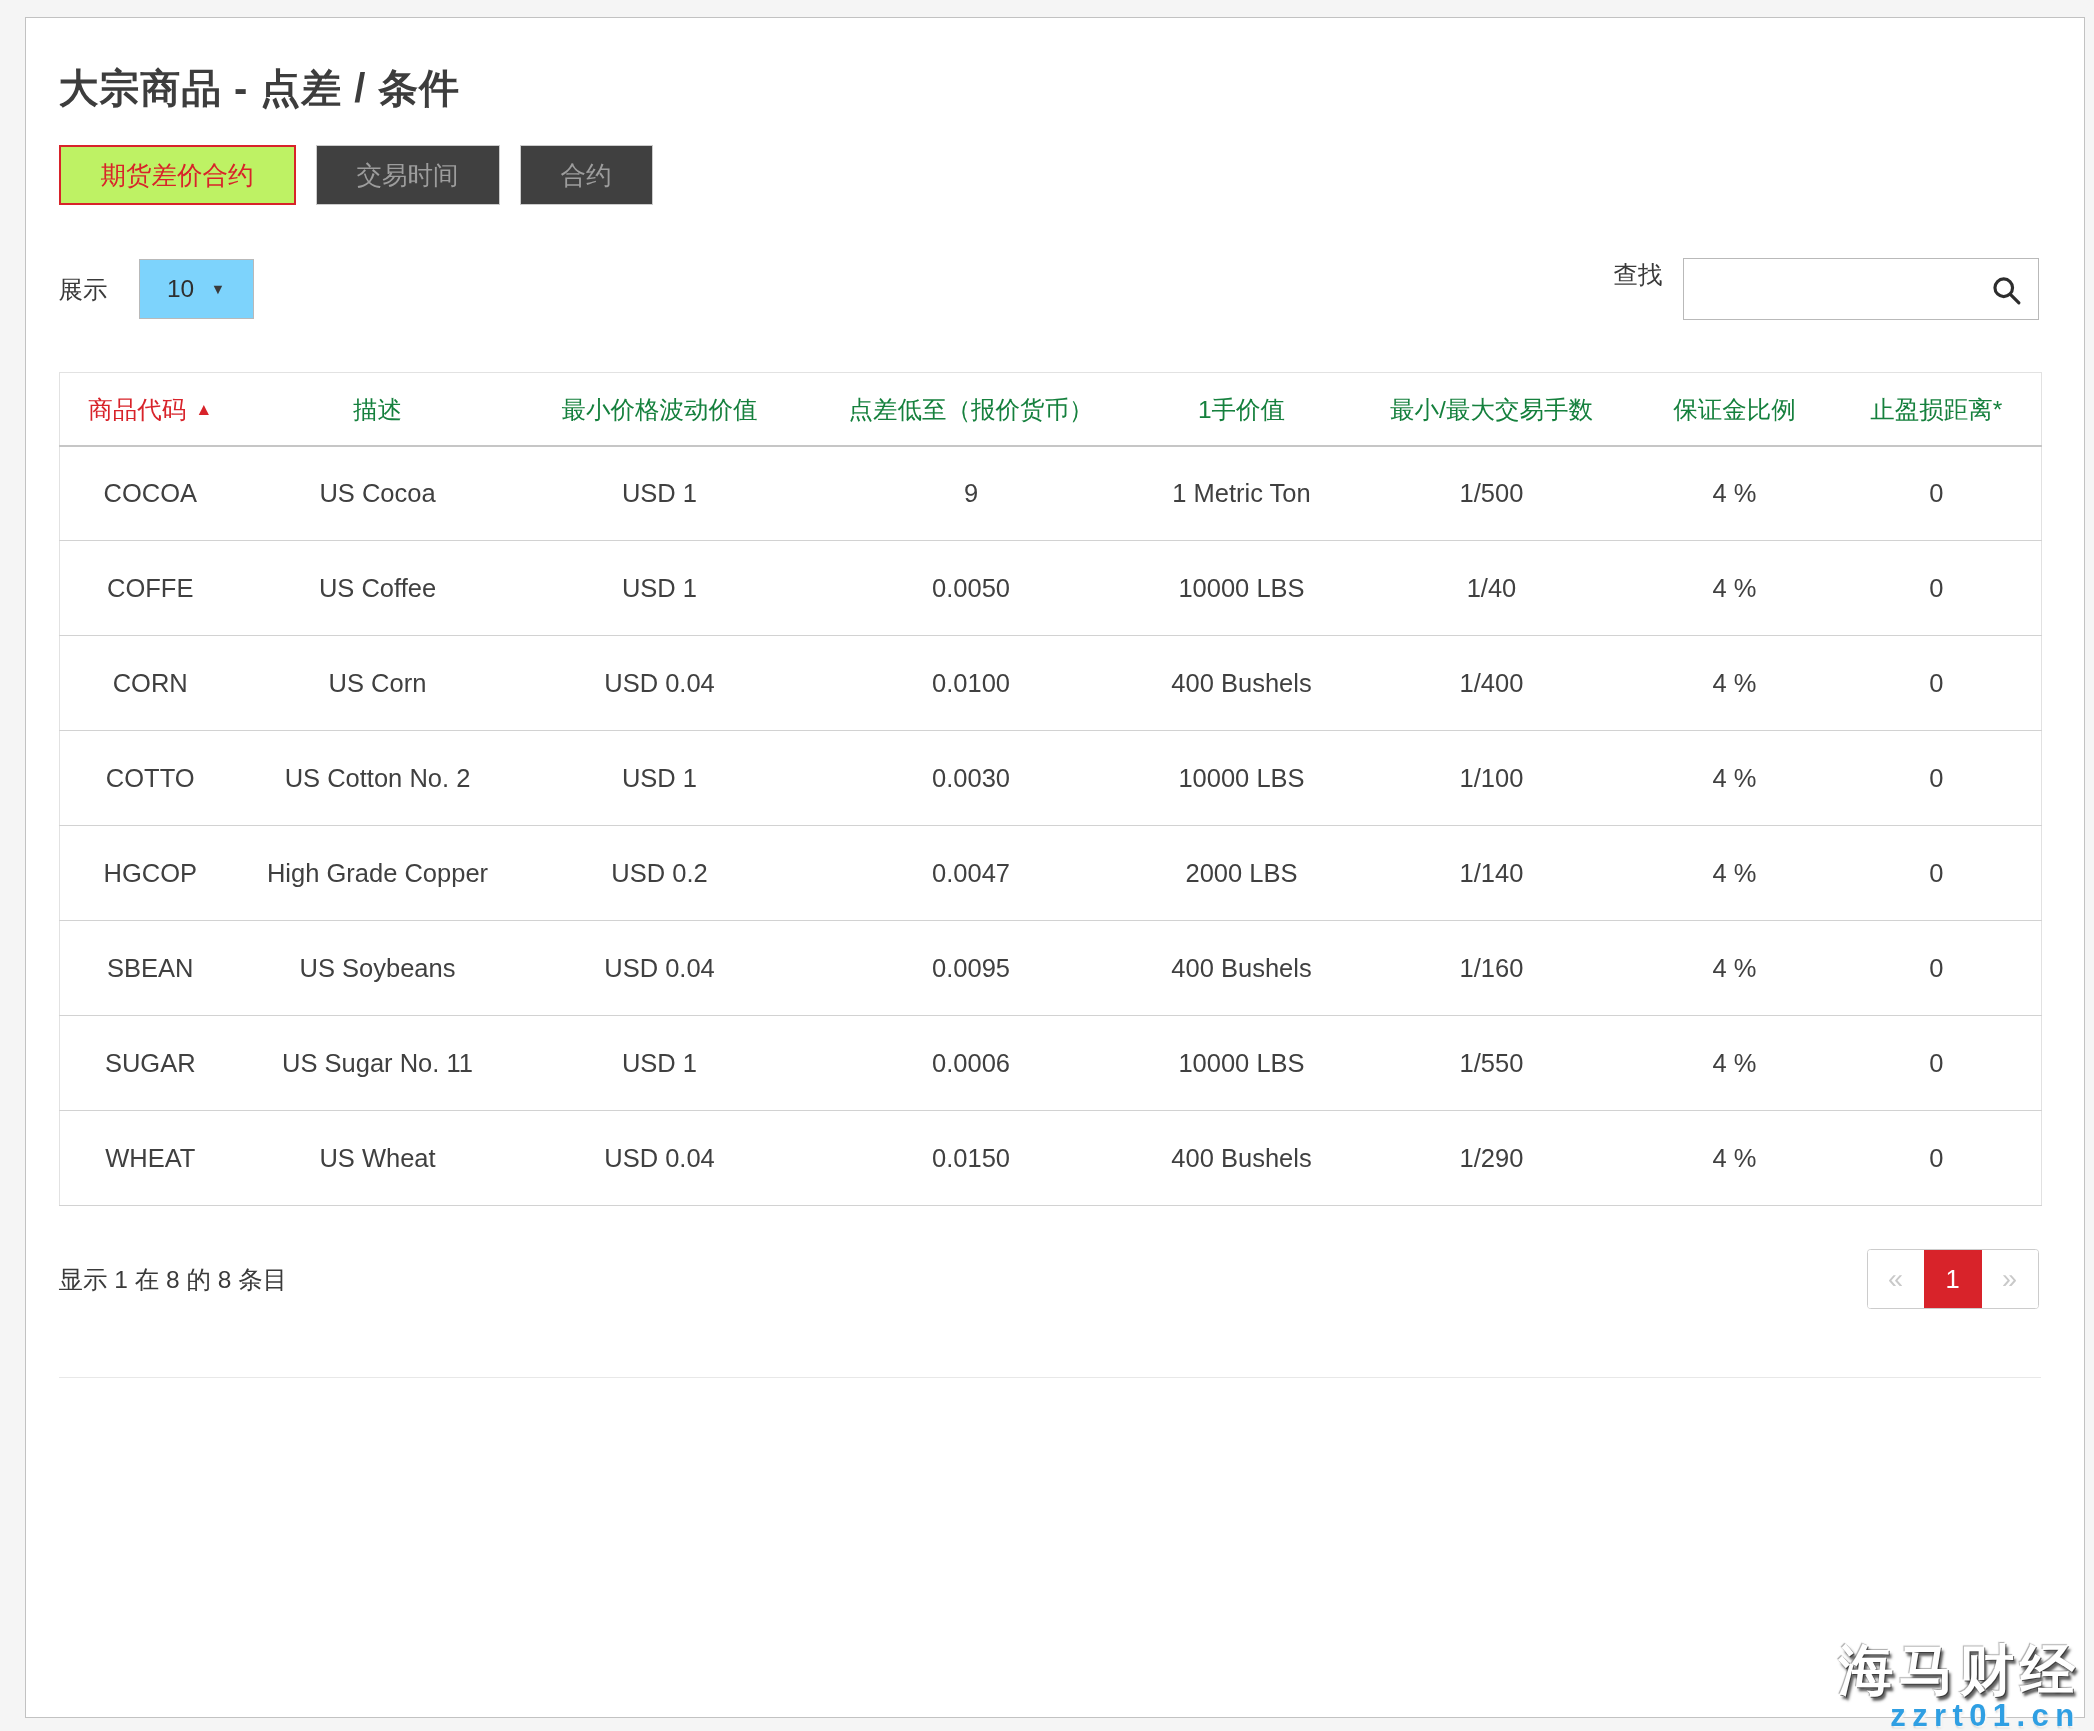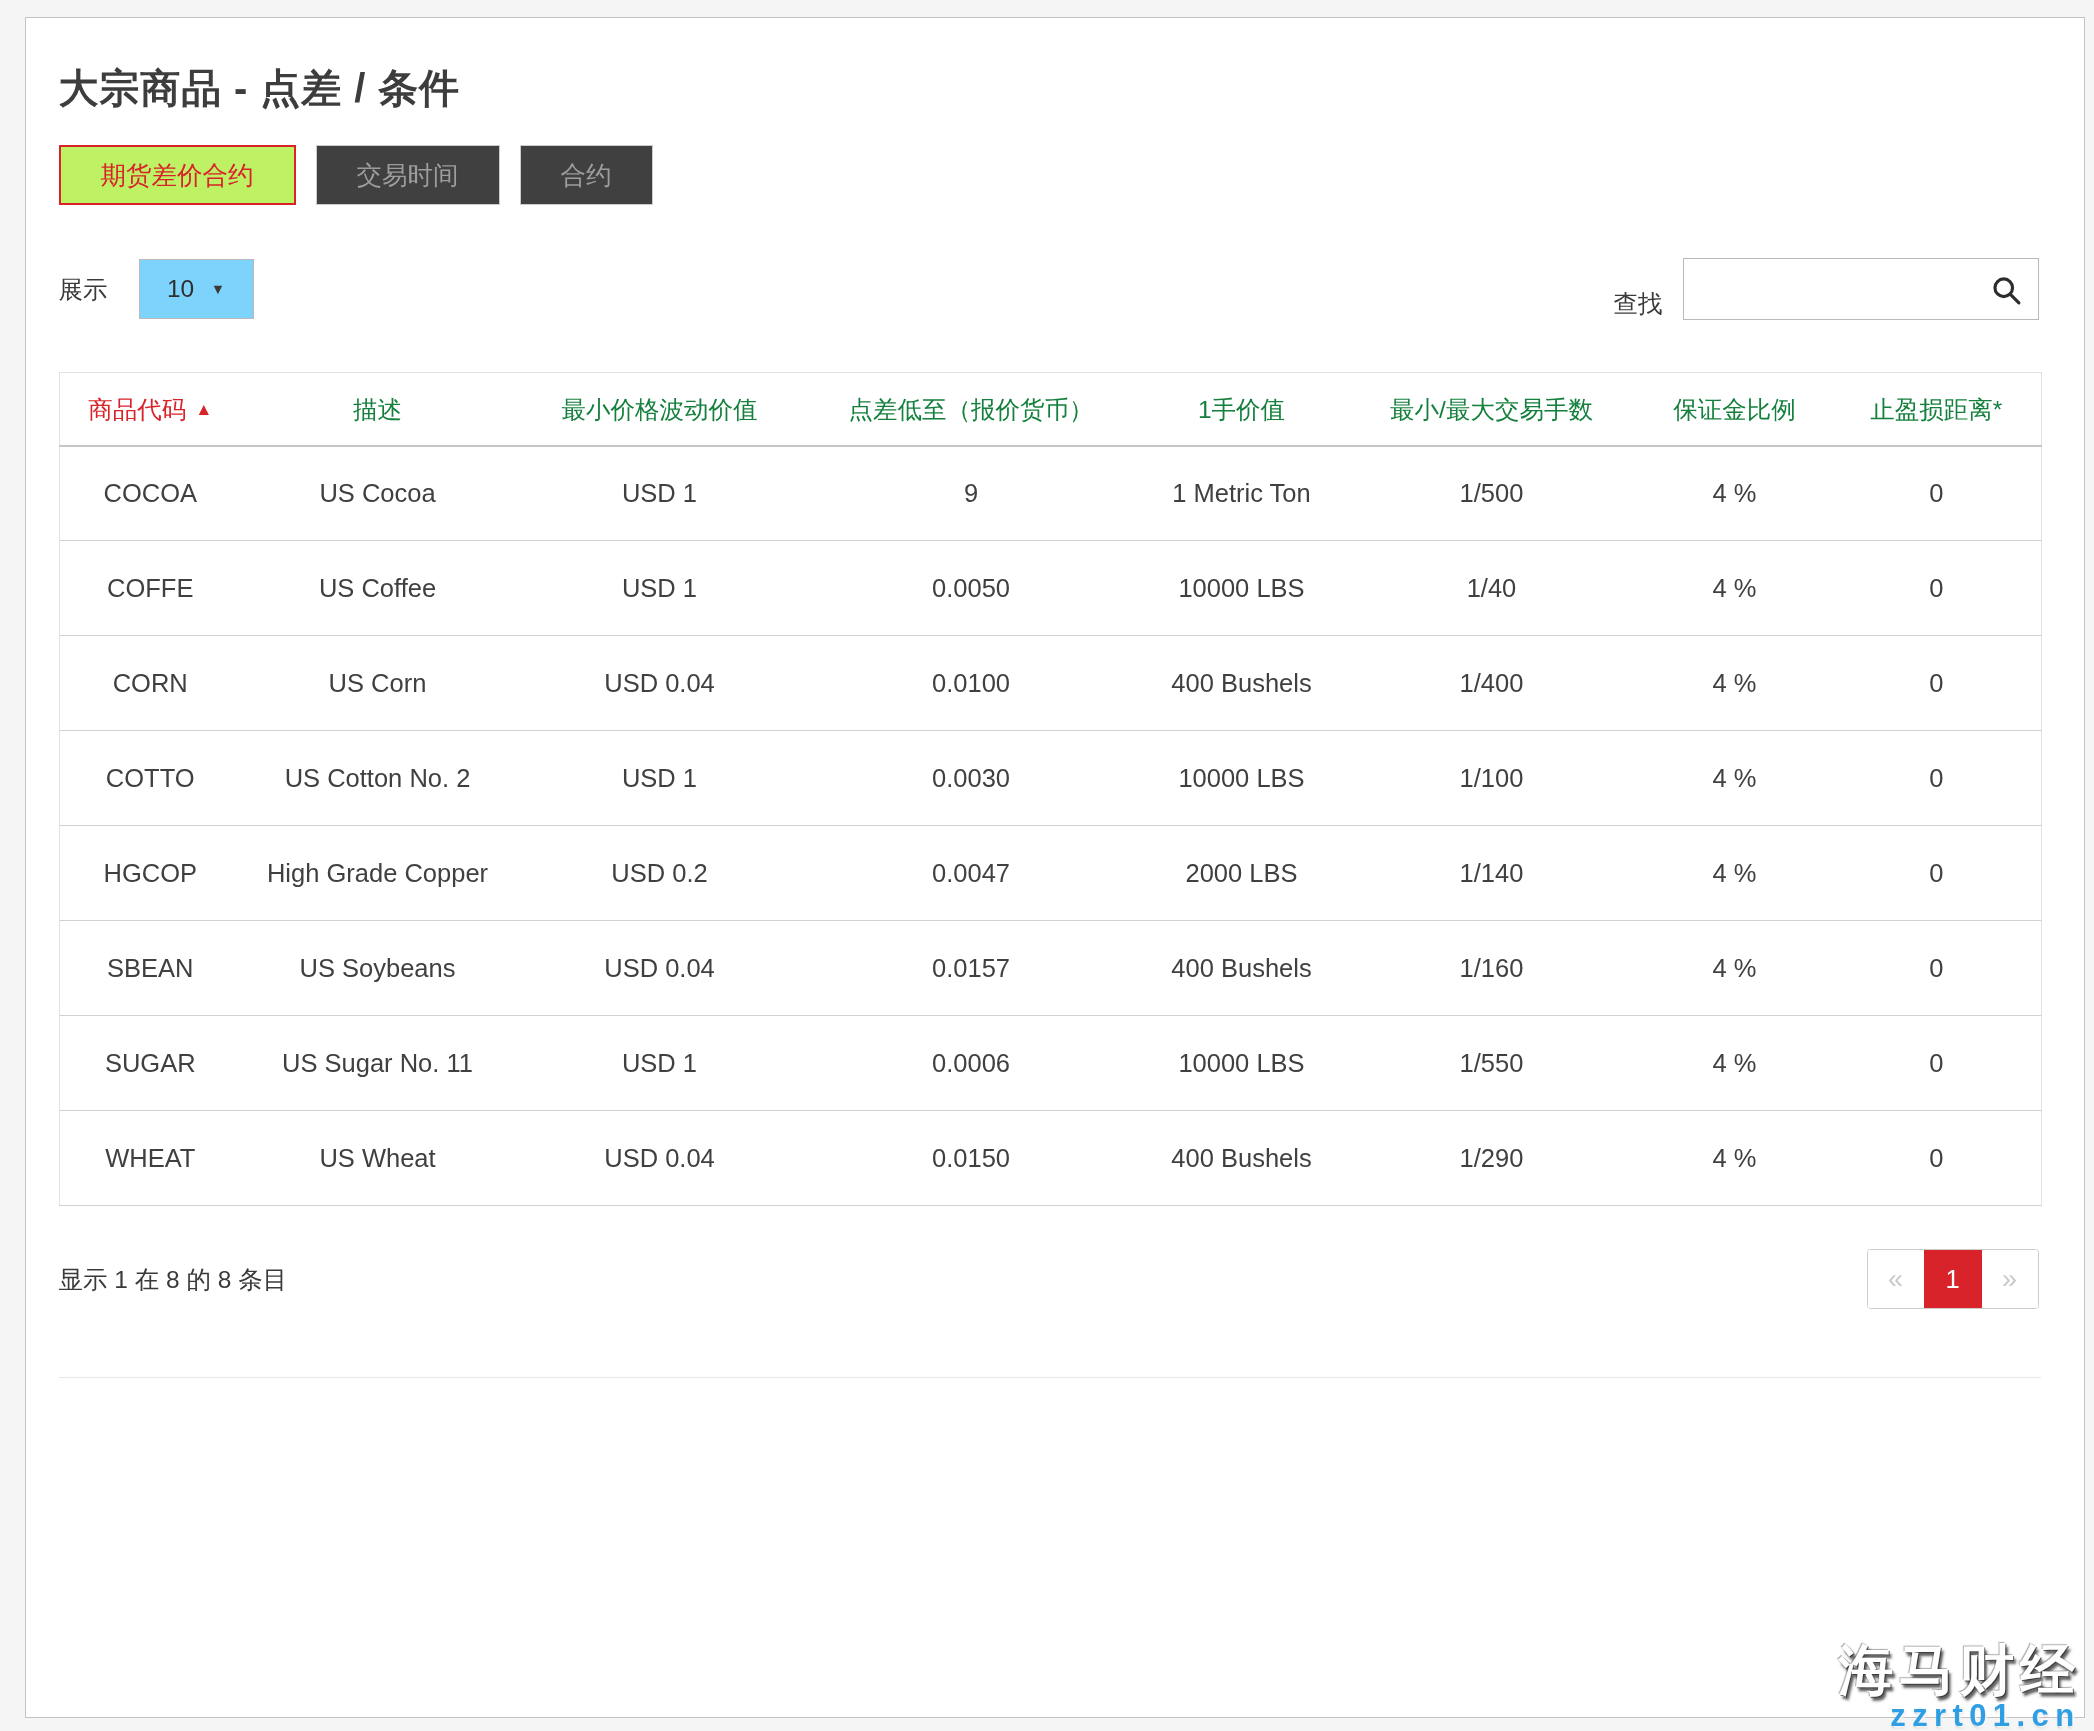--- a/index.html
+++ b/index.html
@@ -43,21 +43,21 @@
   .controls{margin-top:53px;display:flex;align-items:center;}
   .ctrl-label{font-size:24.5px;color:#3a3a3a;}
   .length-select{
     margin-left:31px;width:115px;height:60px;
     border:0.9px solid #b9b9b9;background:#7dd3fc;
     display:flex;align-items:center;justify-content:center;gap:16.4px;
     font-size:24.5px;color:#2f2f2f;cursor:pointer;
   }
   .caret{font-size:14.5px;color:#3a3a3a;}
   .spacer{flex:1;}
-  .search-wrap{display:flex;align-items:flex-end;gap:20px;}
+  .search-wrap{display:flex;align-items:flex-start;gap:20px;}
   .search-box{
     position:relative;width:356px;height:62px;
     border:0.9px solid #b9b9b9;background:#fff;
   }
   .search-box input{
     width:100%;height:100%;border:none;outline:none;
     font-size:24.5px;padding:0 58px 0 16.4px;
     font-family:inherit;color:#2f2f2f;background:transparent;
   }
   .search-icon{
@@ -215,21 +215,21 @@
       <td>0.0047</td>
       <td>2000 LBS</td>
       <td>1/140</td>
       <td>4 %</td>
       <td>0</td>
     </tr>
         <tr>
       <td>SBEAN</td>
       <td>US Soybeans</td>
       <td>USD 0.04</td>
-      <td>0.0157</td>
+      <td>0.0095</td>
       <td>400 Bushels</td>
       <td>1/160</td>
       <td>4 %</td>
       <td>0</td>
     </tr>
         <tr>
       <td>SUGAR</td>
       <td>US Sugar No. 11</td>
       <td>USD 1</td>
       <td>0.0006</td>

